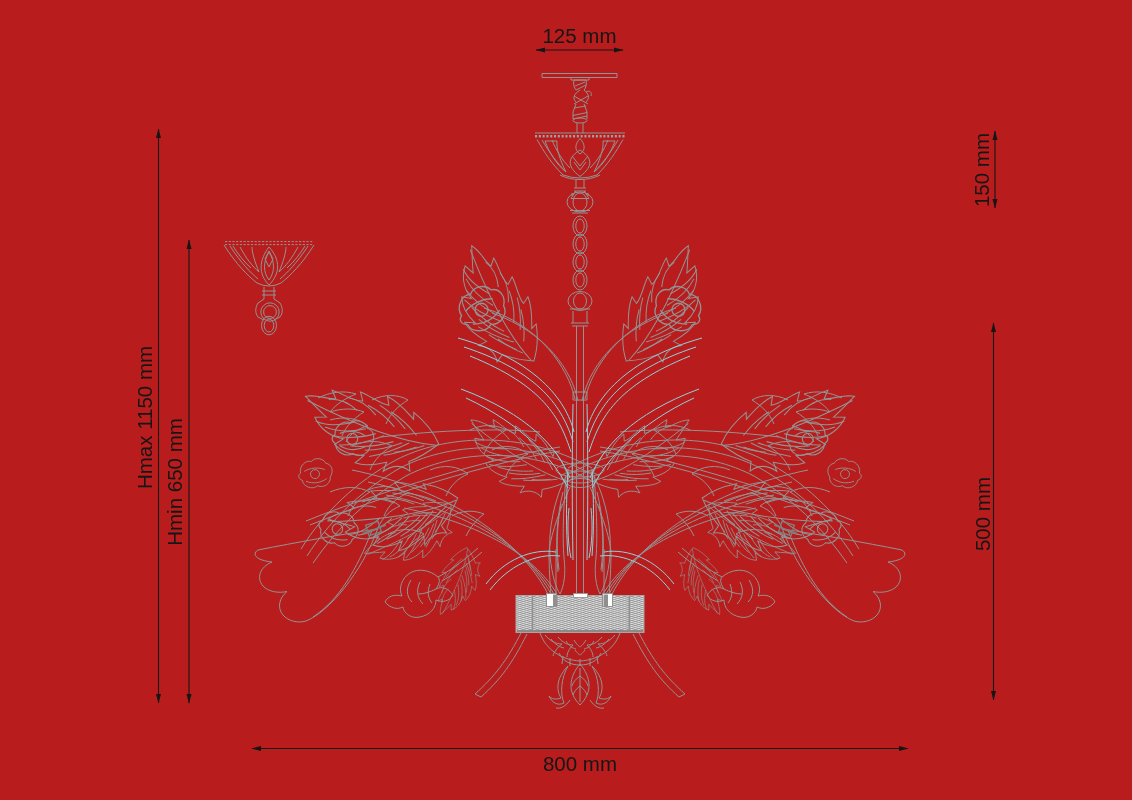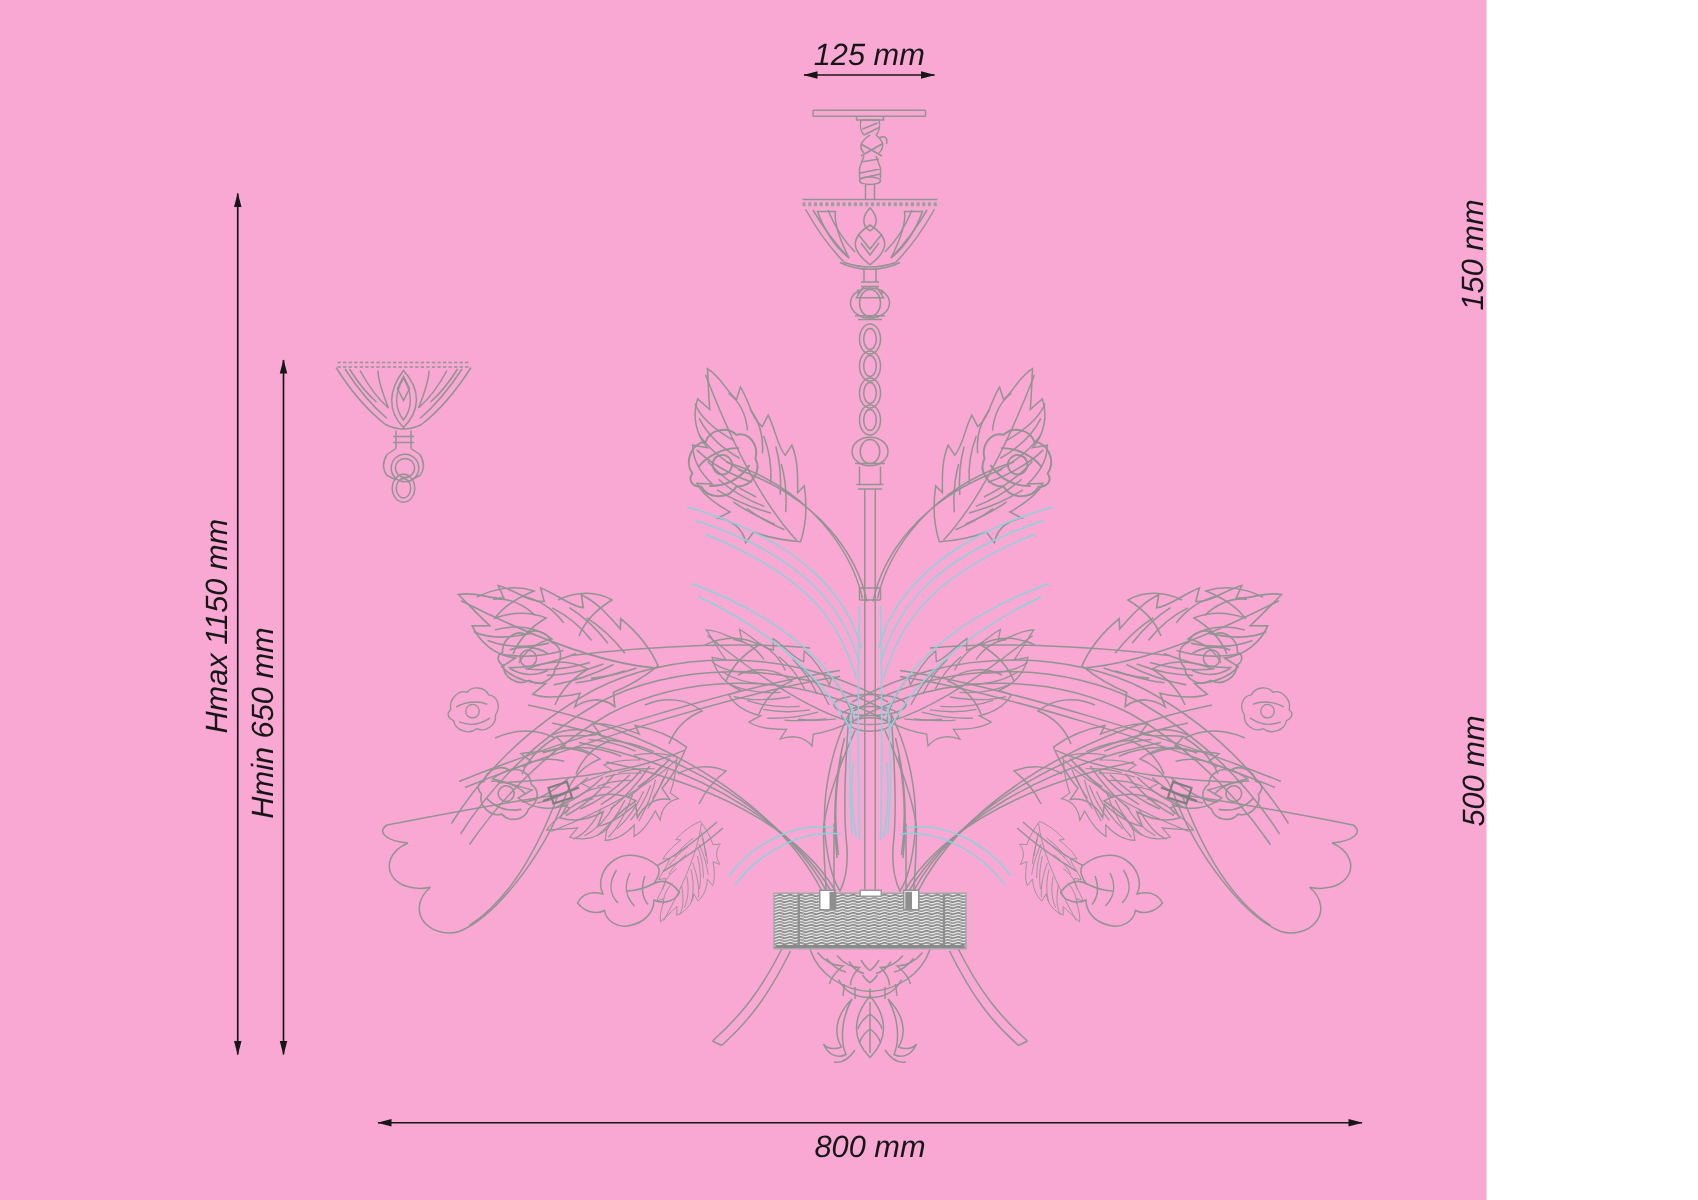--- a/index.html
+++ b/index.html
@@ -1,17 +1,17 @@
 <!DOCTYPE html>
 <html><head>
 <meta charset="utf-8">
 <style>
   html,body{margin:0;padding:0;background:#ffffff;}
-  .page{width:991px;height:800px;position:relative;background:#f9a8d4;overflow:hidden;
-        font-family:"Liberation Sans", sans-serif;font-style:italic;}
+  .page{width:1132px;height:800px;position:relative;background:#b91c1c;overflow:hidden;
+        font-family:"Liberation Sans", sans-serif;}
   svg{position:absolute;left:0;top:0;}
   text{font-family:"Liberation Sans", sans-serif; fill:#161616;}
 </style>
 </head>
 <body>
 <div class="page">
 <svg width="1132" height="800" viewBox="0 0 1132 800">
 <defs>
 
 <g id="leafA" fill="none">

